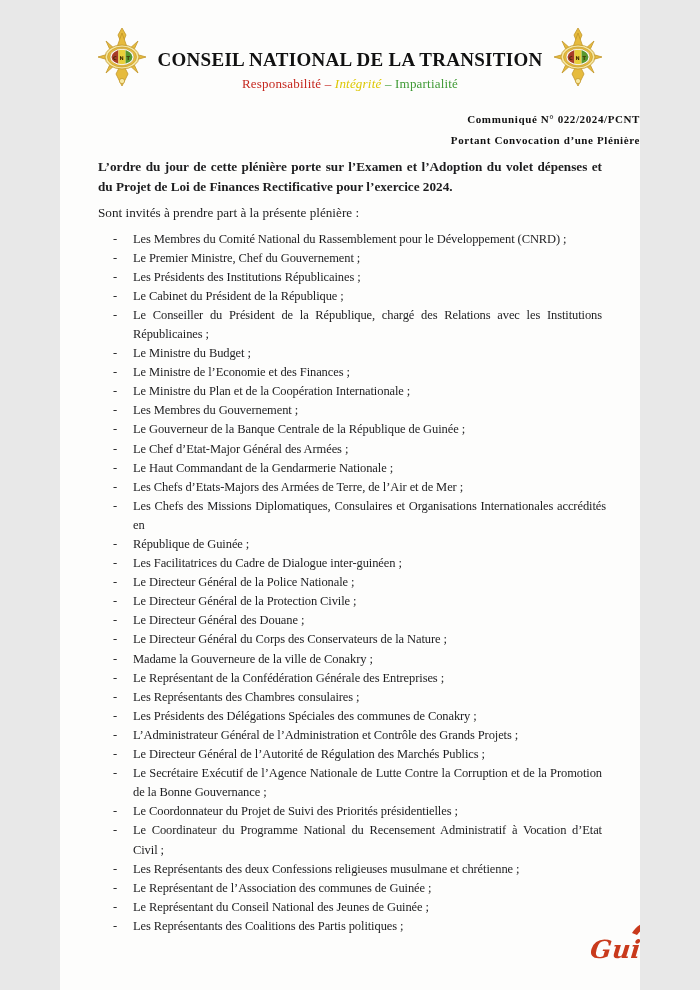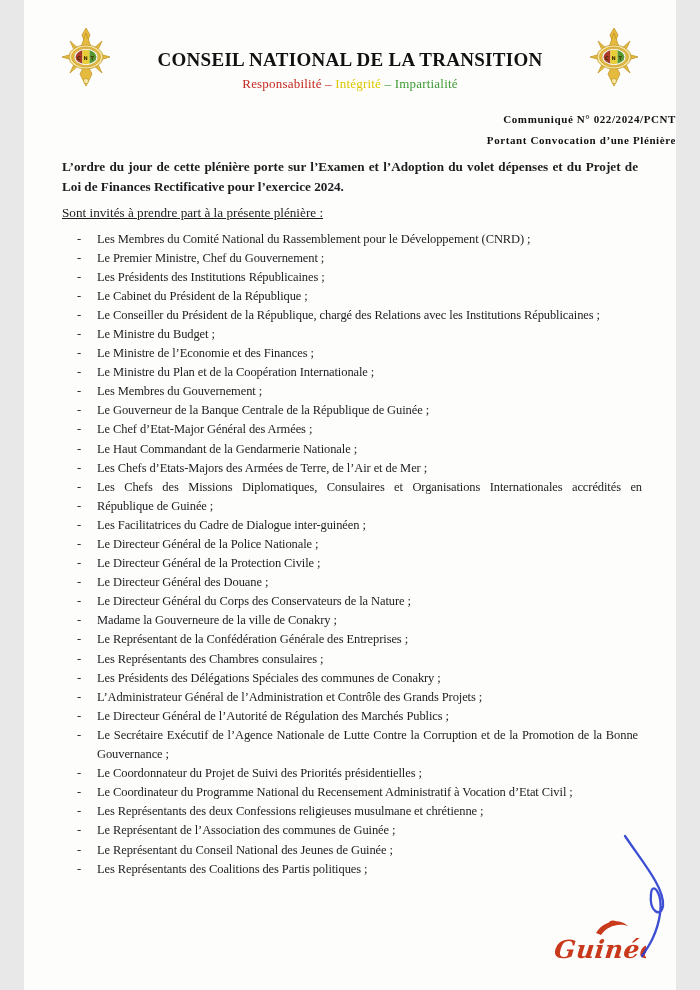--- a/index.html
+++ b/index.html
@@ -1,18 +1,18 @@
 <!DOCTYPE html>
 <html><head>
 <meta charset="utf-8">
 <style>
   html, body { margin: 0; padding: 0; background: #e8e8e8; }
   .page {
     position: relative;
-    width: 652px;
+    width: 580px;
     height: 990px;
     margin: 0 auto;
     background: #fdfdfc;
     font-family: "Liberation Serif", serif;
     color: #1d1d1f;
     overflow: hidden;
   }
   
   .header {
     display: flex;
@@ -38,21 +38,21 @@
     letter-spacing: 0.6px;
     line-height: 21px;
     margin-top: 17px;
     color: #111;
   }
   
   .content { padding: 0 38px; font-size: 13.2px; }
   .content p { margin: 0; text-align: justify; line-height: 19.5px; }
   .p-intro { margin-top: 21px !important; }
   .p-agenda { margin-top: 6px !important; font-weight: bold; }
-  .p-invite { margin-top: 7px !important; text-align: right; text-decoration: underline; }
+  .p-invite { margin-top: 7px !important; text-align: right; }
   .b { font-weight: bold; }
   
   .invitees { margin-top: 7px; font-size: 12.5px; }
   .row { display: flex; line-height: 19.1px; }
   .dash { padding-left: 15px; width: 20px; flex: none; }
   .item-text { flex: 1; text-align: justify; letter-spacing: -0.1px; }
   .stretch { text-align-last: justify; margin-right: -4px; }
   
   .signature {
     position: absolute; left: 583px; top: 830px;
@@ -100,21 +100,21 @@
         <text x="17" y="33.5" font-size="5" font-weight="bold" fill="#3d2a00" font-family="DejaVu Sans, sans-serif">C</text>
         <text x="23.5" y="33.5" font-size="5" font-weight="bold" fill="#3d2a00" font-family="DejaVu Sans, sans-serif">N</text>
         <text x="30.5" y="33.5" font-size="5" font-weight="bold" fill="#3d2a00" font-family="DejaVu Sans, sans-serif">T</text>
       </g>
       <circle cx="26" cy="55" r="2.6" fill="#f7e9a4" stroke="#c1952a" stroke-width="0.7"></circle>
     </svg>
 
     <div class="header-center">
       <div class="org-title">CONSEIL NATIONAL DE LA TRANSITION</div>
       <div class="motto">
-        <span style="color: rgb(197, 39, 30);">Responsabilité</span><span style="color: rgb(197, 39, 30);"> – </span><span style="color: rgb(221, 199, 3);">Intégrité</span><span style="color: rgb(63, 154, 53);"> – </span><span style="color: rgb(63, 154, 53); margin-top: 6px;">Impartialité</span>
+        <span style="color: rgb(197, 39, 30);">Responsabilité</span><span style="color: rgb(197, 39, 30);"> – </span><span style="color: rgb(221, 199, 3); font-style: italic;">Intégrité</span><span style="color: rgb(63, 154, 53);"> – </span><span style="color: rgb(63, 154, 53); margin-top: 6px;">Impartialité</span>
       </div>
     </div>
 
     <svg class="emblem" viewBox="0 0 52 62" aria-hidden="true">
       <g fill="#e6bb3d" stroke="#c1952a" stroke-width="0.8">
         <path d="M22 9 L26 2 L30 9 L28 14 L24 14 Z"></path>
         <polygon points="26,7 31,21 26,27 21,21"></polygon>
         <polygon points="26,36 32,48 26,60 20,48"></polygon>
         <polygon points="2,31 16,27 22,31 16,35"></polygon>
         <polygon points="50,31 36,27 30,31 36,35"></polygon>

